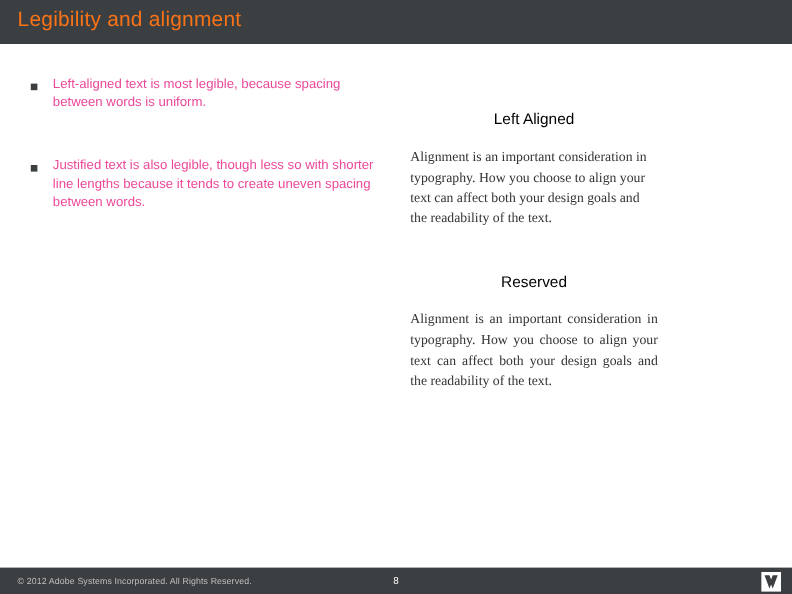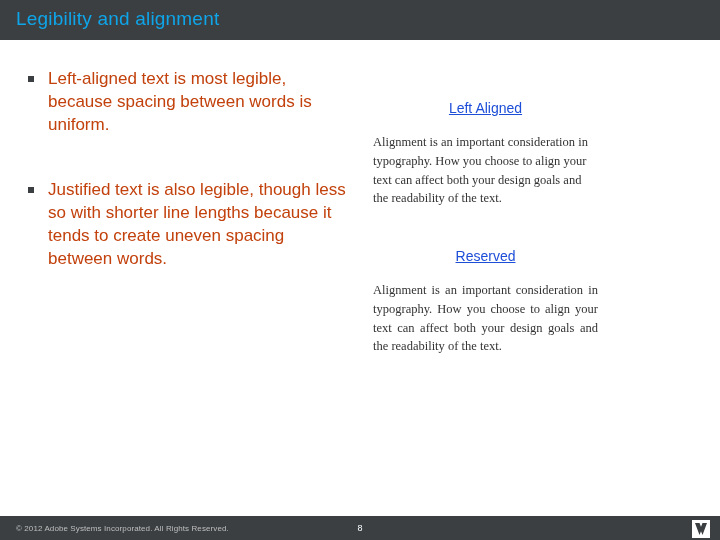--- a/index.html
+++ b/index.html
@@ -1,26 +1,26 @@
 <!DOCTYPE html>
 <html><head>
 <meta charset="utf-8">
 <style>
   * { margin: 0; padding: 0; box-sizing: border-box; }
   html, body { width: 720px; height: 540px; font-family: Arial, Helvetica, sans-serif; background: #fff; }
   .slide { width: 720px; height: 540px; display: flex; flex-direction: column; position: relative; }
-  .title-bar { background: #3b3f42; color: #0ea5e9; font-size: 19px; padding: 8px 16px 10px 16px; font-weight: 400; letter-spacing: 0.2px; }
+  .title-bar { background: #3b3f42; color: #f97316; font-size: 19px; padding: 8px 16px 10px 16px; font-weight: 400; letter-spacing: 0.2px; }
   .body { flex: 1; display: flex; flex-direction: row; padding: 28px 18px 0 28px; }
   .left-col { width: 50%; padding-right: 12px; }
   .right-col { width: 50%; padding-left: 8px; padding-top: 32px; display: flex; flex-direction: column; gap: 40px; }
   .bullet-item { display: flex; align-items: flex-start; margin-bottom: 42px; }
   .bullet-marker { width: 6px; height: 6px; background: #3b3f42; margin-top: 8px; margin-right: 14px; flex-shrink: 0; }
-  .bullet-text { font-size: 17px; line-height: 1.35; color: #c2410c; }
+  .bullet-text { font-size: 12px; line-height: 1.35; color: #ec4899; }
   .example-block { font-family: Georgia, 'Times New Roman', serif; width: 225px; }
-  .example-heading { text-align: center; font-size: 14px; color: #1d4ed8; margin-bottom: 6px; font-family: Arial, sans-serif; text-decoration: underline; }
+  .example-heading { text-align: center; font-size: 14px; color: #000000; margin-bottom: 6px; font-family: Arial, sans-serif; }
   .example-text { font-size: 12.5px; line-height: 1.5; color: #333; margin-top: 17px; }
   .example-text.left { text-align: left; }
   .example-text.justify { text-align: justify; text-justify: inter-word; }
   .footer { background: #3b3f42; color: #bfbfbf; height: 24px; display: flex; align-items: center; font-size: 8px; padding: 12px 16px; position: relative; }
   .footer .copyright { flex: 0 0 auto; letter-spacing: 0.1px; }
   .footer .pagenum { position: absolute; left: 50%; transform: translateX(-50%); color: #fff; font-size: 9px; }
   .footer .logo { position: absolute; right: 10px; bottom: 2px; width: 18px; height: 18px; }
   .footer .logo svg { width: 100%; height: 100%; display: block; }
 </style>
 </head>

